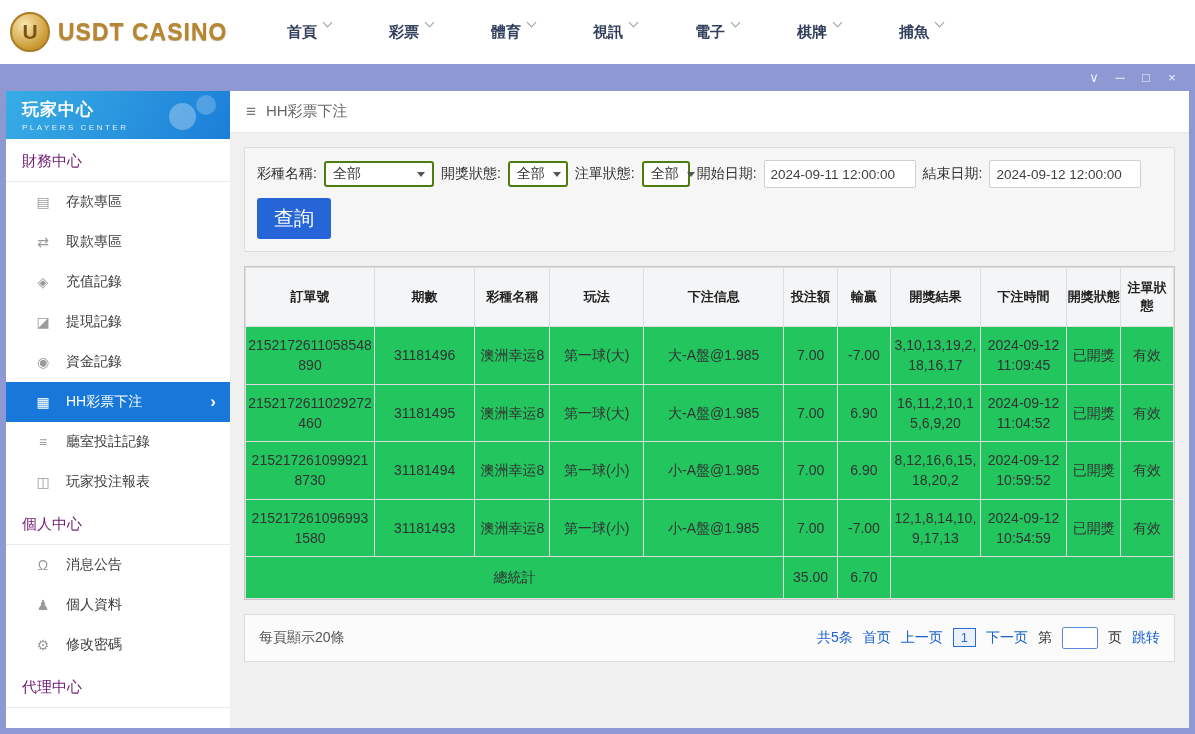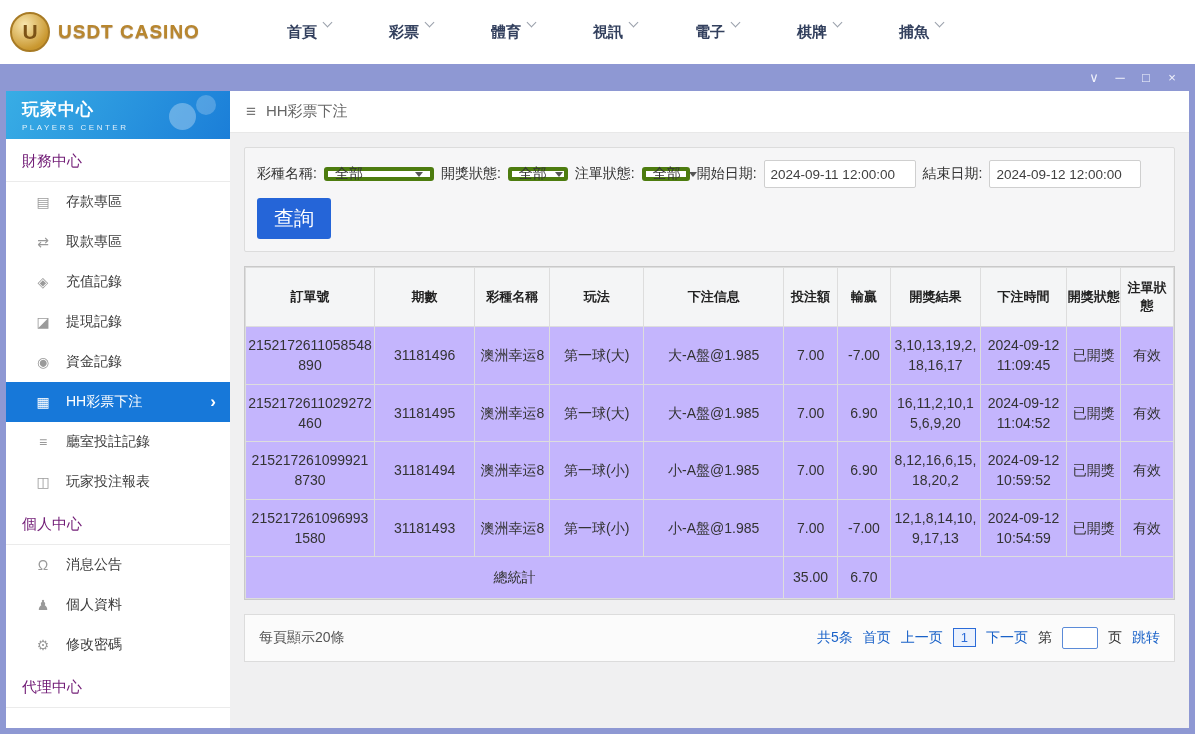--- a/index.html
+++ b/index.html
@@ -6,21 +6,21 @@
   html,body { width:1195px; height:734px; overflow:hidden; }
   body { font-family:"Liberation Sans","DejaVu Sans",sans-serif; background:#fff; position:relative; }
 
   
   .site-header { height:64px; display:flex; align-items:center; background:#fff; }
   .logo { display:flex; align-items:center; gap:8px; padding-left:10px; width:235px; cursor:pointer; }
   .logo-coin { width:40px; height:40px; border-radius:50%;
     background:radial-gradient(circle at 35% 30%, #f9e7ae, #c9972f 72%);
     border:2px solid #a87b25; display:flex; align-items:center; justify-content:center;
     color:#7c5316; font-weight:bold; font-size:21px; }
-  .logo-text { font-size:19px; font-weight:bold; color:#b8862e; letter-spacing:1px;
+  .logo-text { font-size:23px; font-weight:bold; color:#b8862e; letter-spacing:1px;
     text-shadow:0 1px 1px rgba(110,65,10,.55); white-space:nowrap; }
   .site-nav { display:flex; gap:58px; margin-left:52px; }
   .nav-item { display:flex; align-items:flex-start; gap:7px; font-size:15px; font-weight:bold;
     color:#33405e; cursor:pointer; }
   .chev { width:7px; height:7px; border-right:1.6px solid #9aa0ab; border-bottom:1.6px solid #9aa0ab;
     transform:rotate(45deg); margin-top:-4px; }
 
   
   .window { position:absolute; top:64px; left:0; right:0; bottom:0;
     background:#8e98d3; padding:0 6px 6px 6px; }
@@ -52,34 +52,34 @@
 
   
   .main { flex:1; display:flex; flex-direction:column; overflow:hidden; }
   .breadcrumb-bar { height:42px; background:#fff; display:flex; align-items:center; gap:10px;
     padding-left:16px; color:#666; font-size:15px; border-bottom:1px solid #e8e8e8; flex-shrink:0; }
   .hamburger { font-size:17px; color:#777; cursor:pointer; }
   .content { padding:14px; flex:1; overflow:hidden; }
 
   .filter-panel { background:#f6f6f7; border:1px solid #dcdcdc; border-radius:2px; padding:12px; }
   .filter-row { display:flex; align-items:center; gap:7px; font-size:14px; color:#333; white-space:nowrap; }
-  .fake-select { height:14px; background:#fff; border:4px solid #4d7c0f; border-radius:3px;
+  .fake-select { height:26px; background:#fff; border:2px solid #4d7c0f; border-radius:3px;
     display:flex; align-items:center; justify-content:space-between; padding:0 7px; cursor:pointer; }
   .fake-select .tri { width:0; height:0; border-left:4px solid transparent; border-right:4px solid transparent;
     border-top:5px solid #555; margin-left:8px; }
   .sel-lottery { width:110px; }
   .sel-draw { width:60px; }
   .sel-order { width:48px; }
   .date-input { height:28px; width:152px; border:1px solid #cfcfcf; border-radius:2px; padding:0 6px;
     font-size:13.5px; color:#404040; font-family:inherit; background:#fff; }
   .btn-row { margin-top:10px; }
   .search-btn { background:#2565d8; color:#fff; border:none; border-radius:3px; padding:7px 17px;
     font-size:20px; cursor:pointer; font-family:inherit; }
 
-  .table-panel { margin-top:14px; background:#c4b5fd; border:1px solid #c9c9c9; }
+  .table-panel { margin-top:14px; background:#22c55e; border:1px solid #c9c9c9; }
   table { width:100%; border-collapse:collapse; table-layout:fixed; font-size:14px; color:#333; }
   th { background:#f4f5f6; font-weight:bold; color:#222; font-size:13px;
     padding:11px 0; border:1px solid #ddd; text-align:center; }
   td { border:1px solid #ddd; padding:8px 2px; text-align:center; line-height:1.45; }
   td.ba { word-break:break-all; }
   .summary-row td { padding:10px 2px; }
 
   .footer-panel { margin-top:14px; background:#fbfbfb; border:1px solid #dcdcdc; padding:12px 14px;
     display:flex; align-items:center; justify-content:space-between; font-size:14px; color:#555; }
   .pagination { display:flex; align-items:center; gap:10px; }

